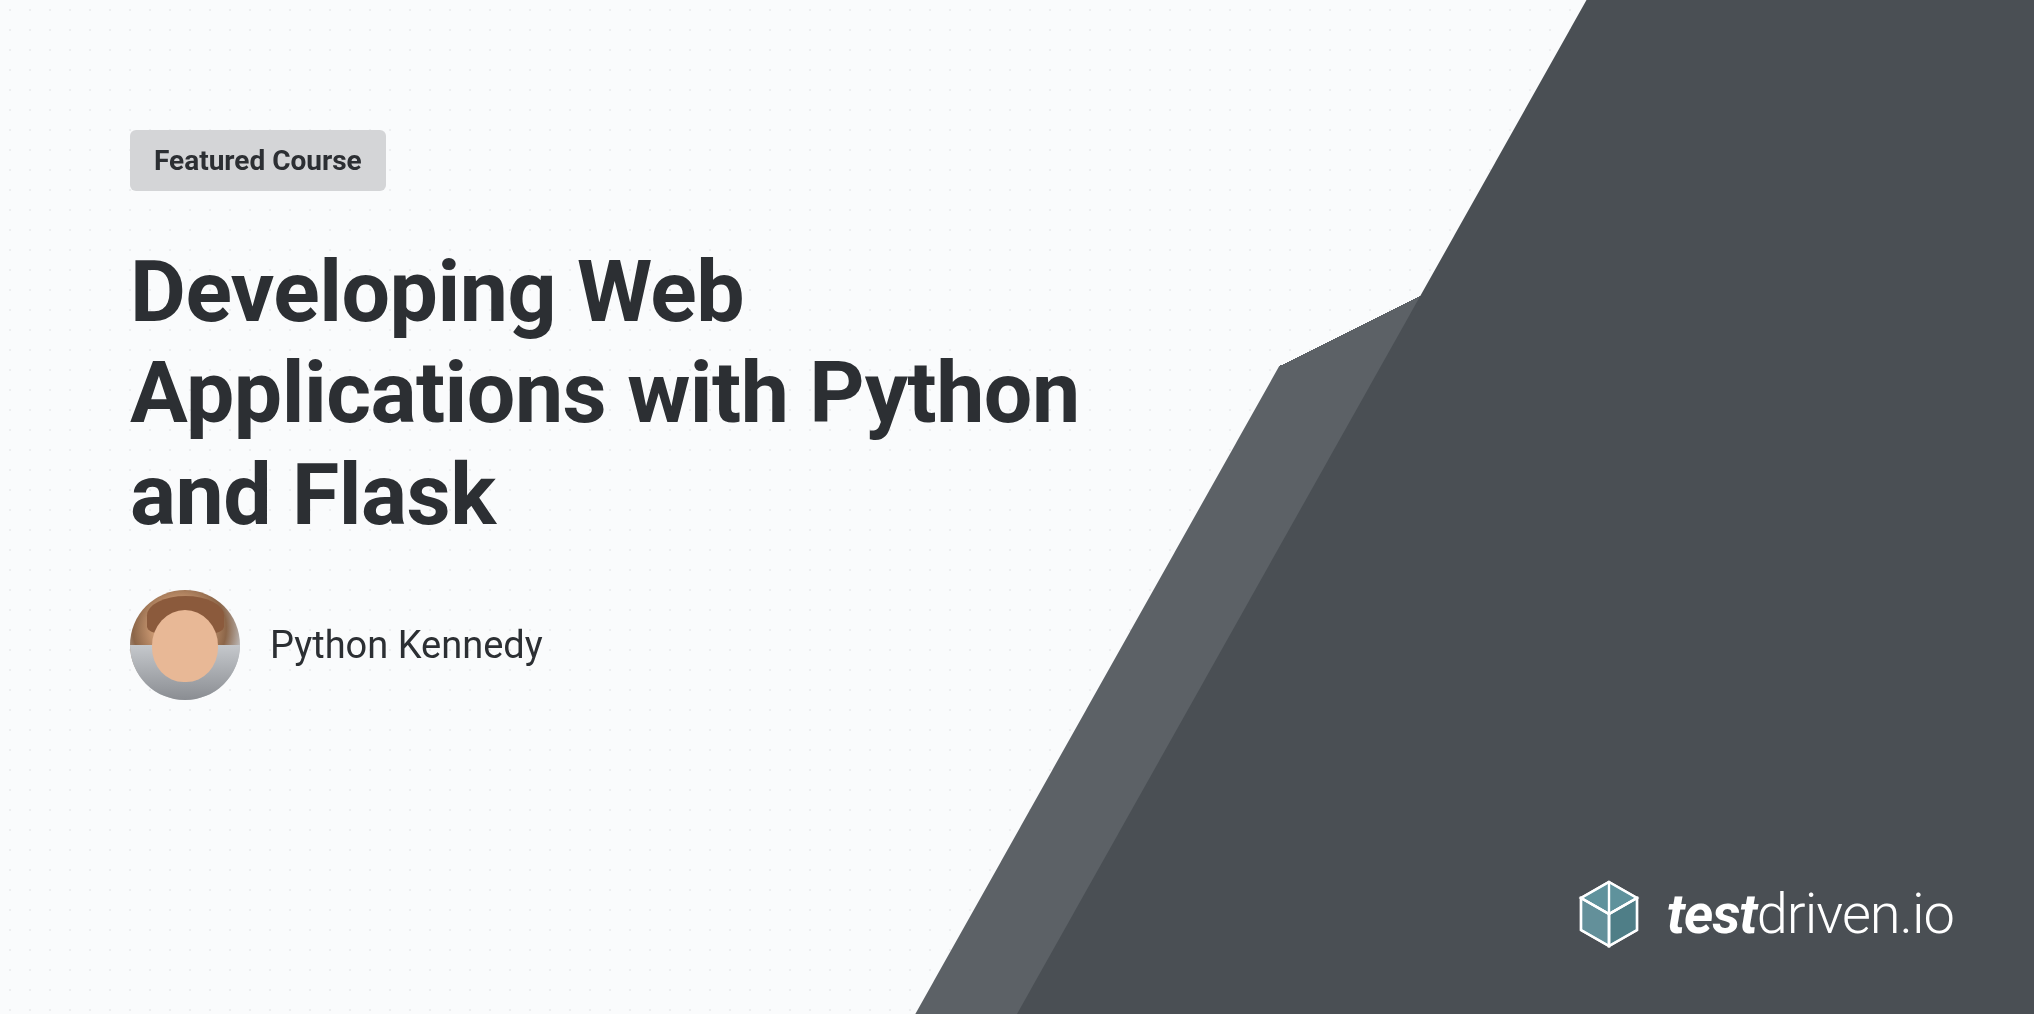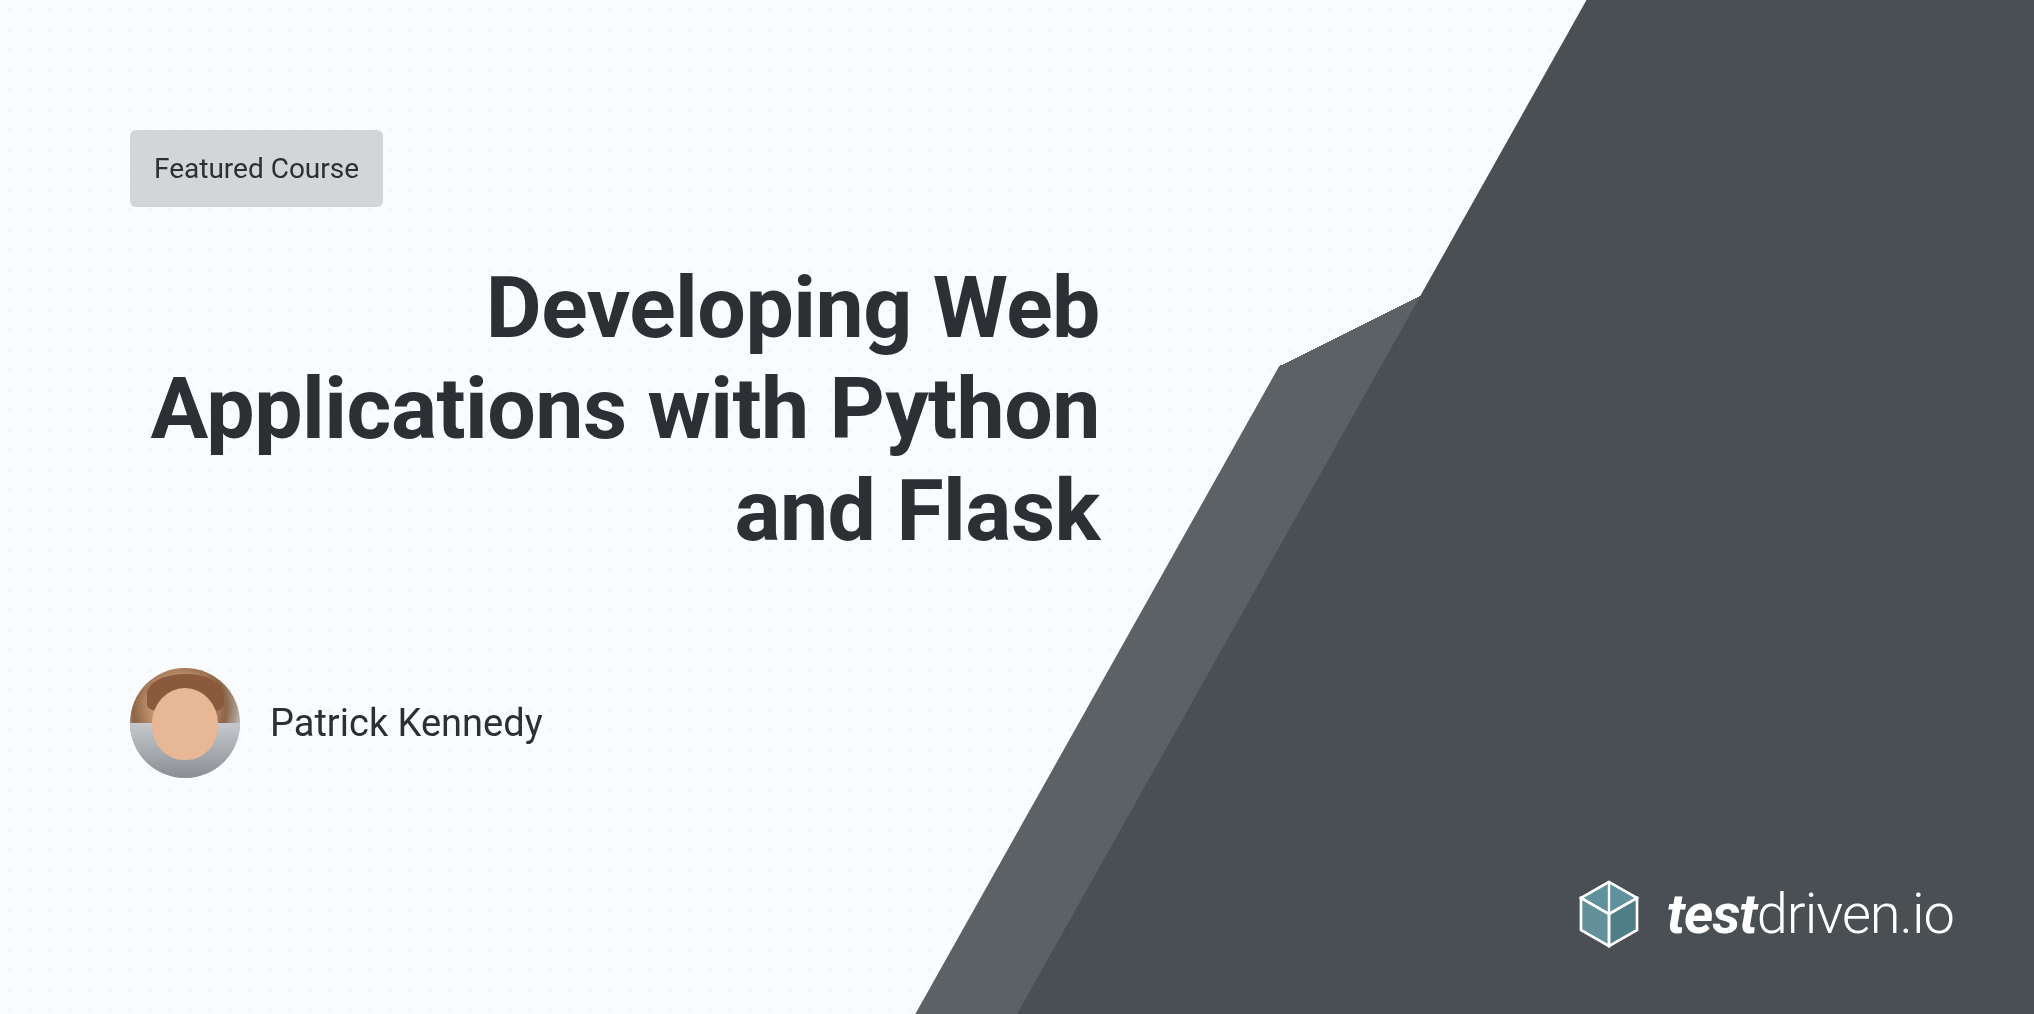--- a/index.html
+++ b/index.html
@@ -52,35 +52,34 @@
       position: relative;
       z-index: 10;
       padding: 130px 0 0 130px;
       max-width: 1100px;
     }
     
     .badge {
       display: inline-block;
       background: #d4d5d7;
       color: #2c2f33;
-      font-weight: 400;
+      font-weight: 700;
       font-size: 28px;
-      padding: 22px 24px;
+      padding: 14px 24px;
       border-radius: 6px;
       margin-bottom: 50px;
     }
     
     .title {
       font-size: 86px;
       font-weight: 700;
       line-height: 1.18;
       color: #2c2f33;
-      margin-bottom: 107px;
+      margin-bottom: 45px;
       letter-spacing: -0.5px;
-      text-align: right;
     }
     
     .author-section {
       display: flex;
       align-items: center;
       gap: 30px;
     }
     
     .avatar {
       width: 110px;
@@ -163,21 +162,21 @@
   <div class="badge">Featured Course</div>
   
   <h1 class="title">Developing Web Applications with Python and Flask</h1>
   
   <div class="author-section">
     <div class="avatar">
       <div class="avatar-bg"></div>
       <div class="avatar-hair"></div>
       <div class="avatar-face"></div>
     </div>
-    <div class="author-name">Patrick Kennedy</div>
+    <div class="author-name">Python Kennedy</div>
   </div>
 </div>
 
 <div class="brand-logo">
   <svg class="logo-icon" viewBox="0 0 100 100">
     <g stroke="#ffffff" stroke-width="3" fill="none">
       <path d="M50 10 L85 30 L85 70 L50 90 L15 70 L15 30 Z" fill="#6bb6c4" fill-opacity="0.3"></path>
       <path d="M50 10 L85 30 L50 50 L15 30 Z" fill="#6bb6c4" fill-opacity="0.5"></path>
       <path d="M50 50 L85 30 L85 70 L50 90 Z" fill="#4a95a3" fill-opacity="0.4"></path>
       <path d="M50 50 L15 30 L15 70 L50 90 Z" fill="#7cc4d1" fill-opacity="0.4"></path>

